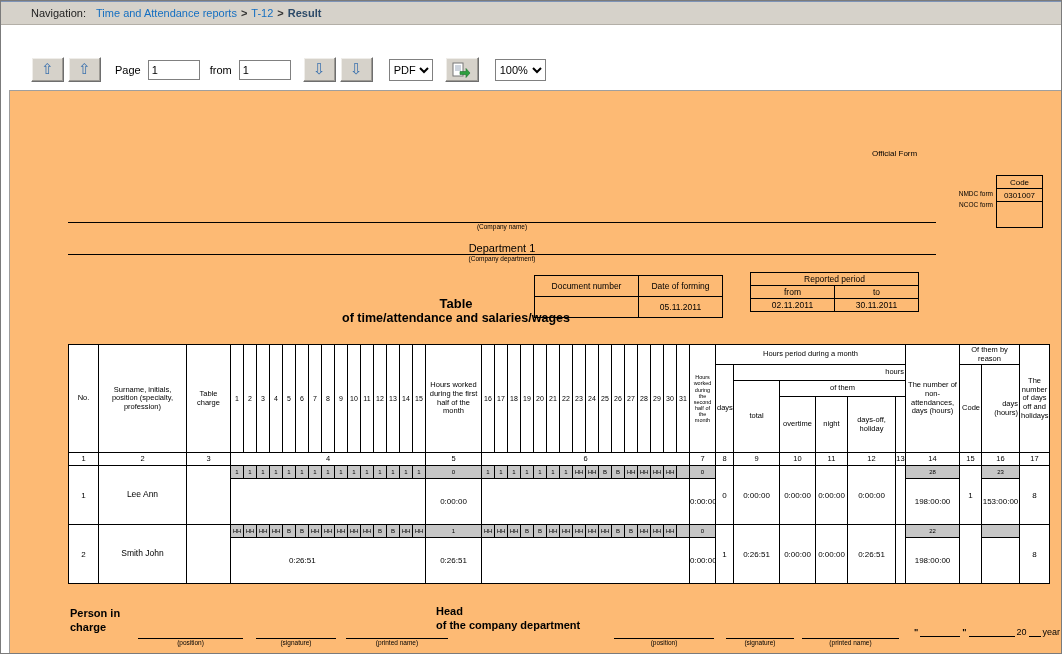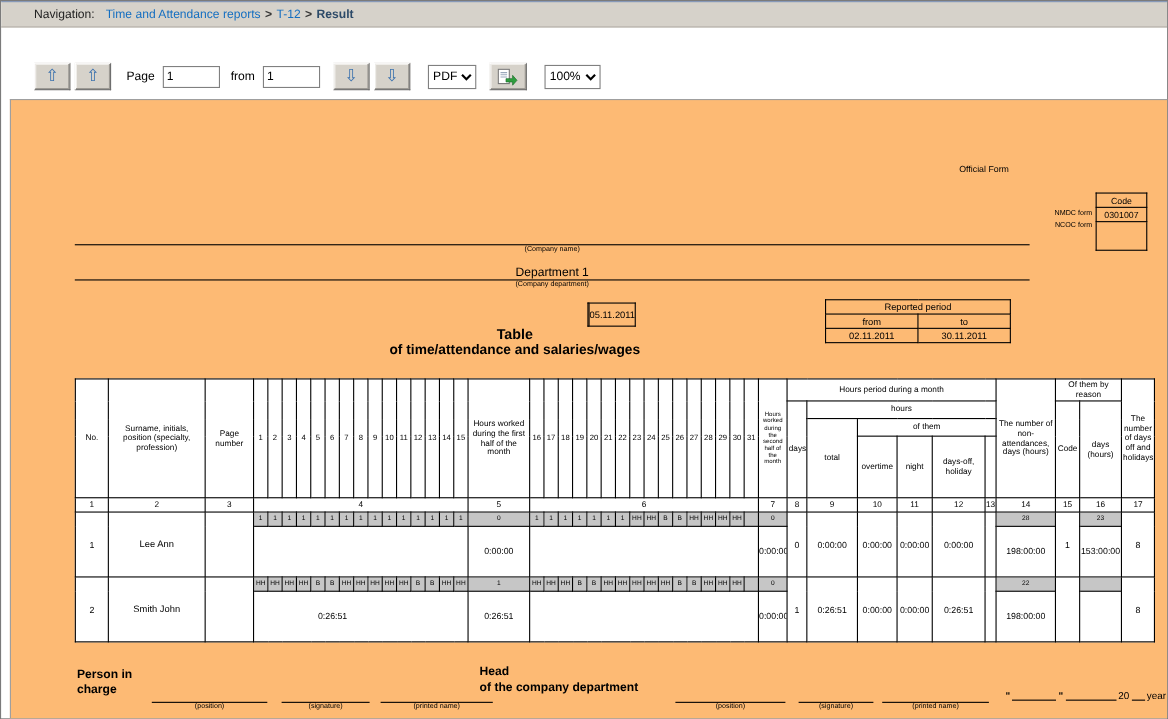--- a/index.html
+++ b/index.html
@@ -50,21 +50,21 @@
   .pert td { height:13px; }
 
   
   .rtable { border-collapse:collapse; table-layout:fixed; background:#fff; }
   .rtable td { border:1px solid #000; text-align:center; vertical-align:middle; font-size:8px;
                padding:0; overflow:hidden; line-height:1.15; }
   .rtable .hc   { font-size:7.5px; padding:1px; }
   .rtable .dh   { font-size:7px; }
   .rtable .tiny { font-size:5.5px; line-height:1.1; }
   .rtable .h1r td { height:16px; }
-  .rtable .h2r td { height:16px; }
+  .rtable .h2r td { height:16px;text-align:right; }
   .rtable .h3r td { height:16px; }
   .rtable .h4r td { height:56px; }
   .rtable .numrow td { height:13px; font-size:7.5px; }
   .rtable .striprow td { height:13px; }
   .rtable .strip { background:#c6c6c6; font-size:6px; }
   .rtable .valrow td { height:46px; }
   .rtable .subh { text-align:left; padding-left:58px; }
   .rtable .namec { font-size:8.5px; }
 
   
@@ -152,27 +152,31 @@
       <div class="abs" style="left:52px;top:108px;width:868px">
         <div class="uline" style="height:24px"></div>
         <div class="caption">(Company name)</div>
       </div>
 
       <div class="abs" style="left:52px;top:140px;width:868px">
         <div class="uline deptname" style="height:24px">Department 1</div>
         <div class="caption">(Company department)</div>
       </div>
 
-      <div class="abs" style="left:52px;top:205px;width:800px">
+      <div class="abs" style="left:40px;top:205px;width:800px">
         <div class="title1">Table</div>
         <div class="title2">of time/attendance and salaries/wages</div>
       </div>
 
       <table class="abs stable doct" style="left:518px;top:184px">
           <tbody>
+        <tr>
+          <td style="width:104px">Document number</td>
+          <td style="width:84px">Date of forming</td>
+        </tr>
         <tr>
           <td></td>
           <td>05.11.2011</td>
         </tr>
       </tbody>
         </table>
 
       <table class="abs stable pert" style="left:734px;top:181px">
           <tbody>
         <tr>
@@ -235,21 +239,21 @@
             <col style="width: 10px;">
             <col style="width: 54px;">
             <col style="width: 22px;">
             <col style="width: 38px;">
             <col style="width: 30px;">
           </colgroup>
           <thead>
             <tr class="h1r">
               <td class="hc" rowspan="4">No.</td>
               <td class="hc" rowspan="4">Surname, initials, position (specialty, profession)</td>
-              <td class="hc" rowspan="4">Page number</td>
+              <td class="hc" rowspan="4">Table charge</td>
               <td class="hc dh" rowspan="4">1</td>
               <td class="hc dh" rowspan="4">2</td>
               <td class="hc dh" rowspan="4">3</td>
               <td class="hc dh" rowspan="4">4</td>
               <td class="hc dh" rowspan="4">5</td>
               <td class="hc dh" rowspan="4">6</td>
               <td class="hc dh" rowspan="4">7</td>
               <td class="hc dh" rowspan="4">8</td>
               <td class="hc dh" rowspan="4">9</td>
               <td class="hc dh" rowspan="4">10</td>

